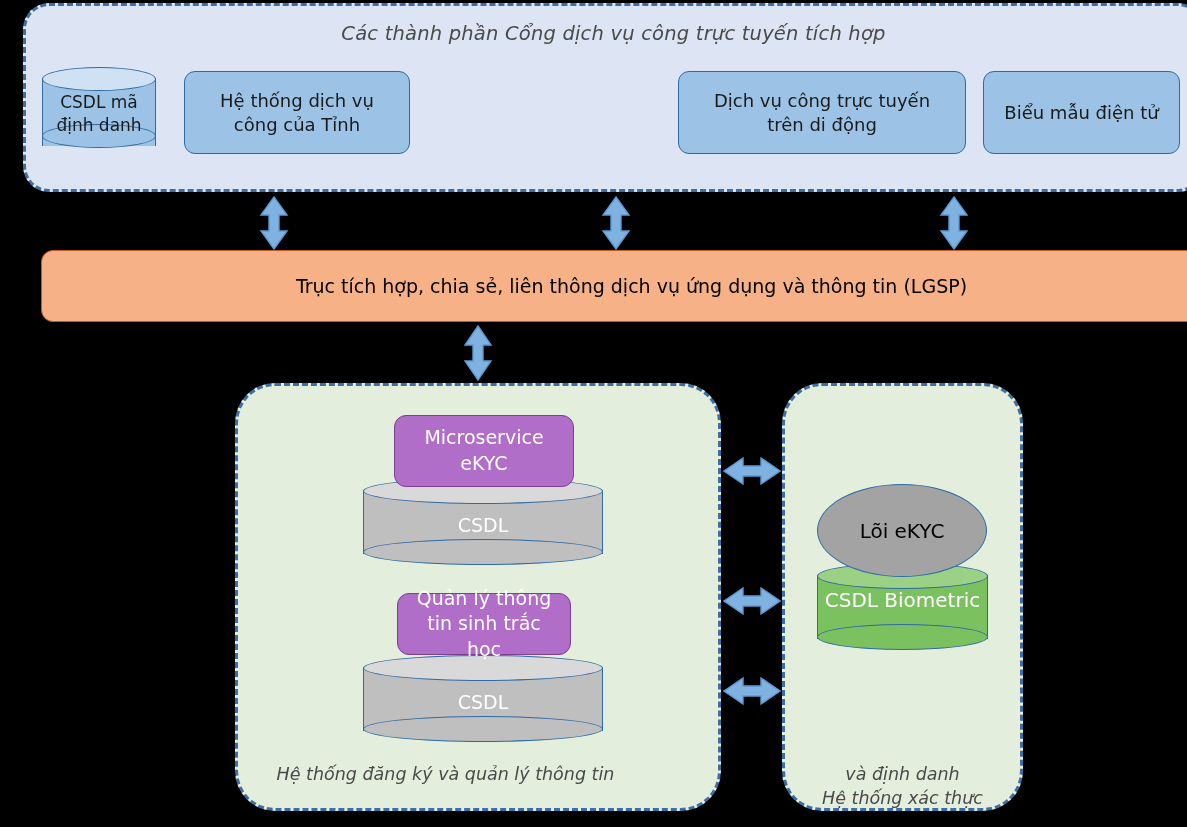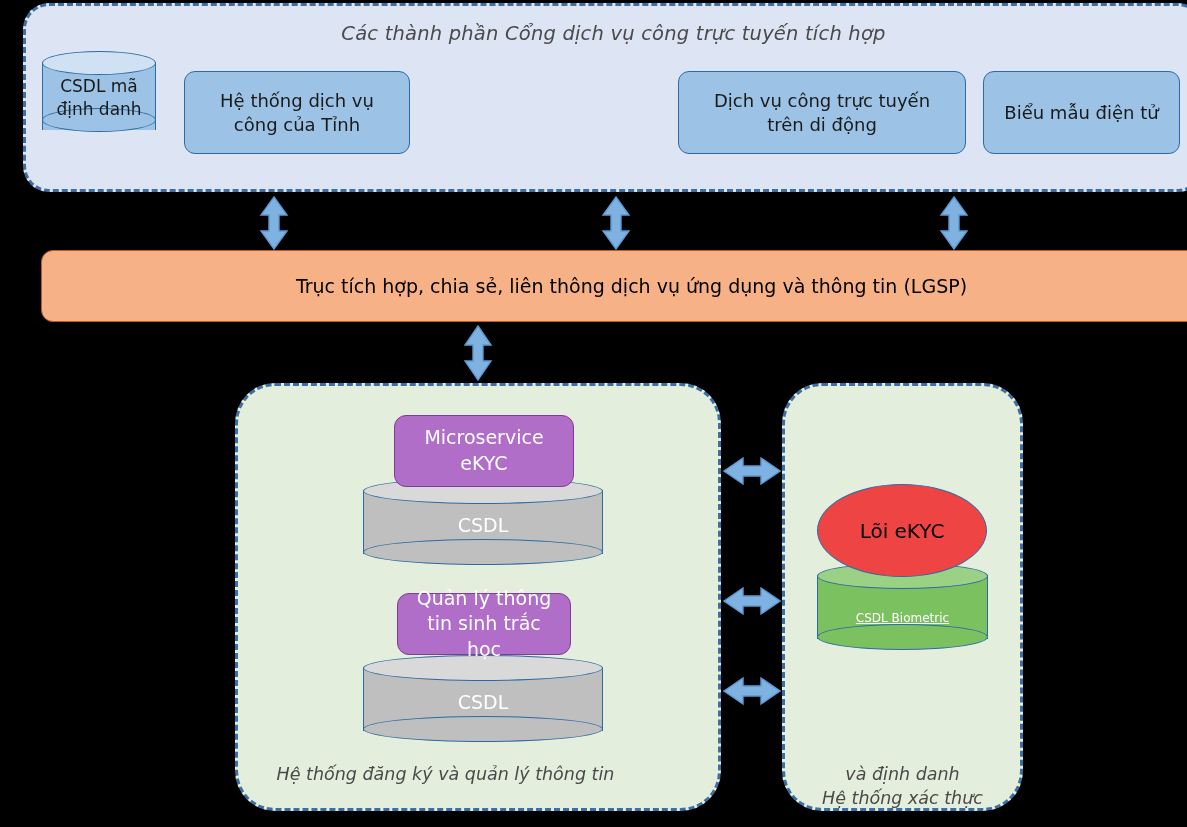--- a/index.html
+++ b/index.html
@@ -33,36 +33,36 @@
 
   
   .green-panel{background:#e3eedc;border:3px dashed #3d6fa5;border-radius:40px;}
   .panel-caption{position:absolute;text-align:center;font-style:italic;
      font-size:17.5px;color:#4a4a4a;line-height:1.35;}
 
   .purple-box{background:#b06ec8;border:1.5px solid #7c3f93;border-radius:12px;
      display:flex;align-items:center;justify-content:center;text-align:center;
      color:#fff;font-size:19px;line-height:1.35;padding:2px 13px;}
 
-  .ellipse{background:#ef4444;border:1.6px solid #2e6ba4;border-radius:50%;
+  .ellipse{background:#a3a3a3;border:1.6px solid #2e6ba4;border-radius:50%;
      display:flex;align-items:center;justify-content:center;
      color:#000;font-size:20px;}
 
   
   .arrow svg{display:block;}
 </style>
 </head>
 <body>
 
 <div class="stage">
 
   <div class="abs top-panel"></div>
   <div class="abs top-title">Các thành phần Cổng dịch vụ công trực tuyến tích hợp</div>
 
-  <div class="abs cyl" style="left:22px;top:51px;width:114px;height:90px;">
+  <div class="abs cyl" style="left:22px;top:67px;width:114px;height:90px;">
     <div class="body" style="top:11px;height:68px;background:#9cc3e5;
          border-left:1.6px solid #2e6ba4;border-right:1.6px solid #2e6ba4;"></div>
     <div class="bot-ell" style="top:57px;height:22px;background:#9cc3e5;
          border:1.6px solid #2e6ba4;"></div>
     <div class="top-ell" style="top:0px;height:22px;background:#cfe1f3;
          border:1.6px solid #2e6ba4;"></div>
     <div class="lbl" style="top:24px;font-size:17px;color:#1a1a1a;line-height:1.35;">
       <div>CSDL mã</div>
       <div>định danh</div>
     </div>
@@ -151,21 +151,21 @@
 
   <div class="abs green-panel" style="left:762px;top:383px;width:241px;height:428px;"></div>
 
   <div class="abs cyl" style="left:797px;top:563px;width:171px;height:88px;">
     <div class="body" style="top:12px;height:64px;background:#7cc160;
          border-left:1.6px solid #2e6ba4;border-right:1.6px solid #2e6ba4;"></div>
     <div class="bot-ell" style="top:61px;height:24px;background:#7cc160;
          border:1.6px solid #2e6ba4;"></div>
     <div class="top-ell" style="top:0px;height:24px;background:#9ad185;
          border:1.6px solid #2e6ba4;"></div>
-    <div class="lbl" style="top:48px;font-size:12px;color:#fff;text-decoration:underline;">CSDL Biometric</div>
+    <div class="lbl" style="top:25px;font-size:20px;color:#fff;">CSDL Biometric</div>
   </div>
 
   <div class="abs ellipse" style="left:797px;top:484px;width:170px;height:93px;">
     <span>Lõi eKYC</span>
   </div>
 
   <div class="panel-caption" style="left:762px;top:763px;width:241px;">
     <div>và định danh</div>
     <div>Hệ thống xác thực</div>
   </div>

